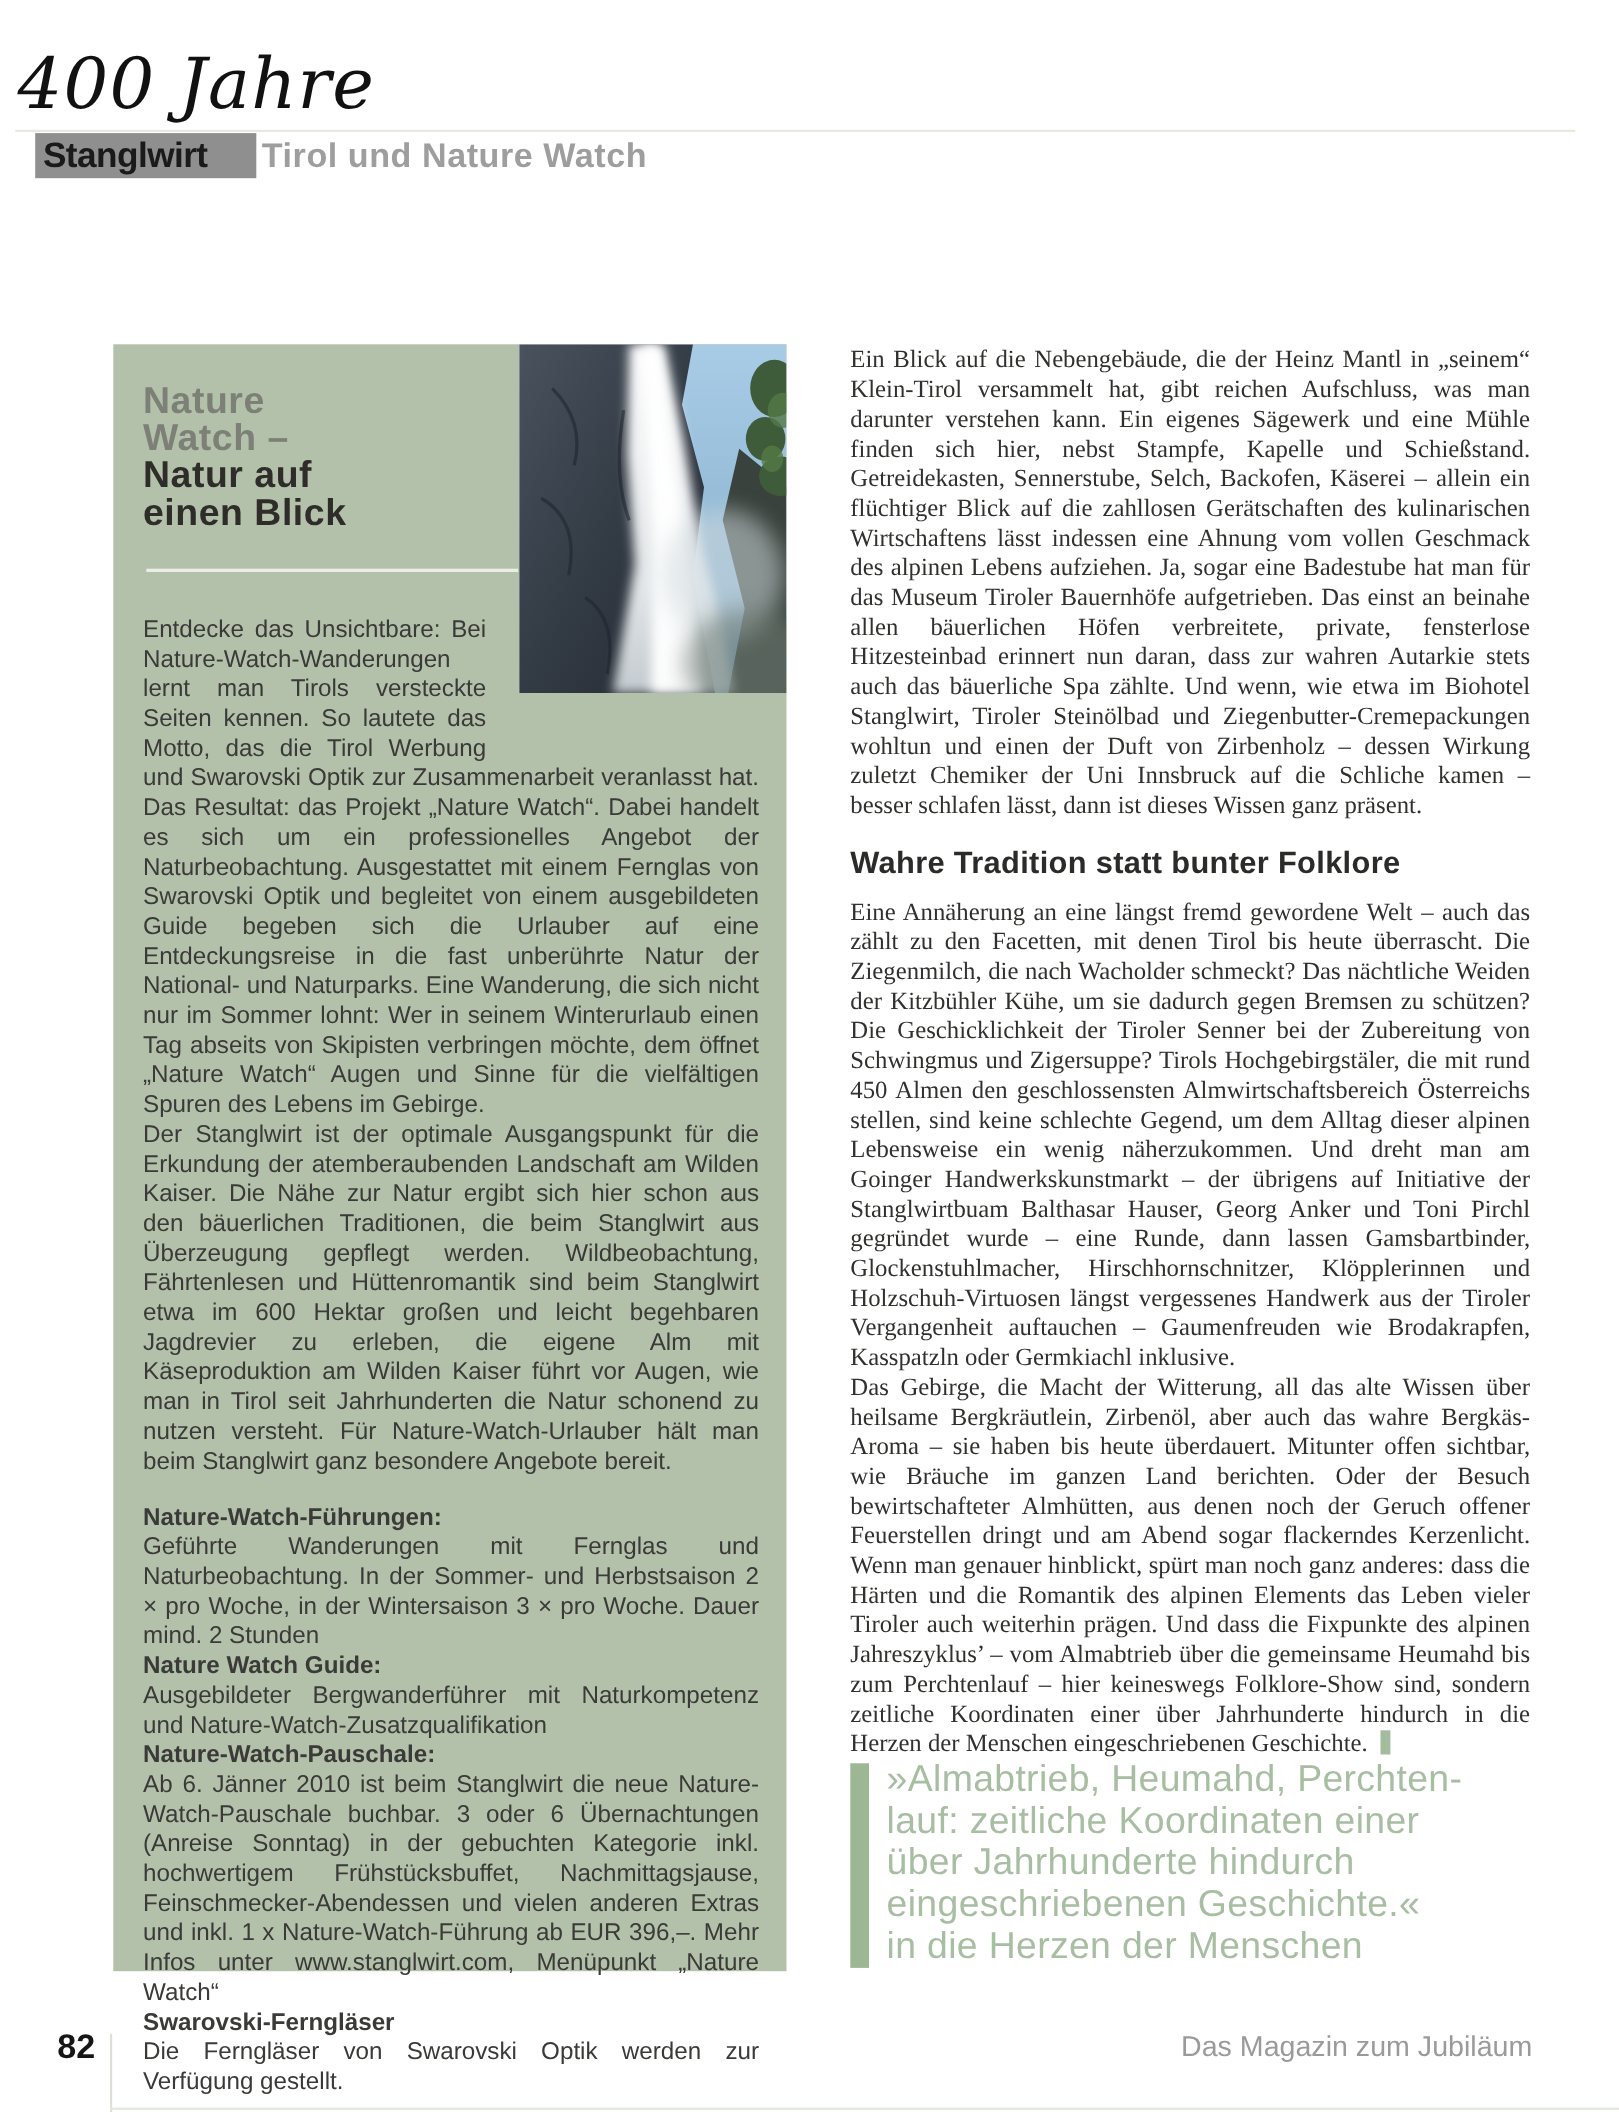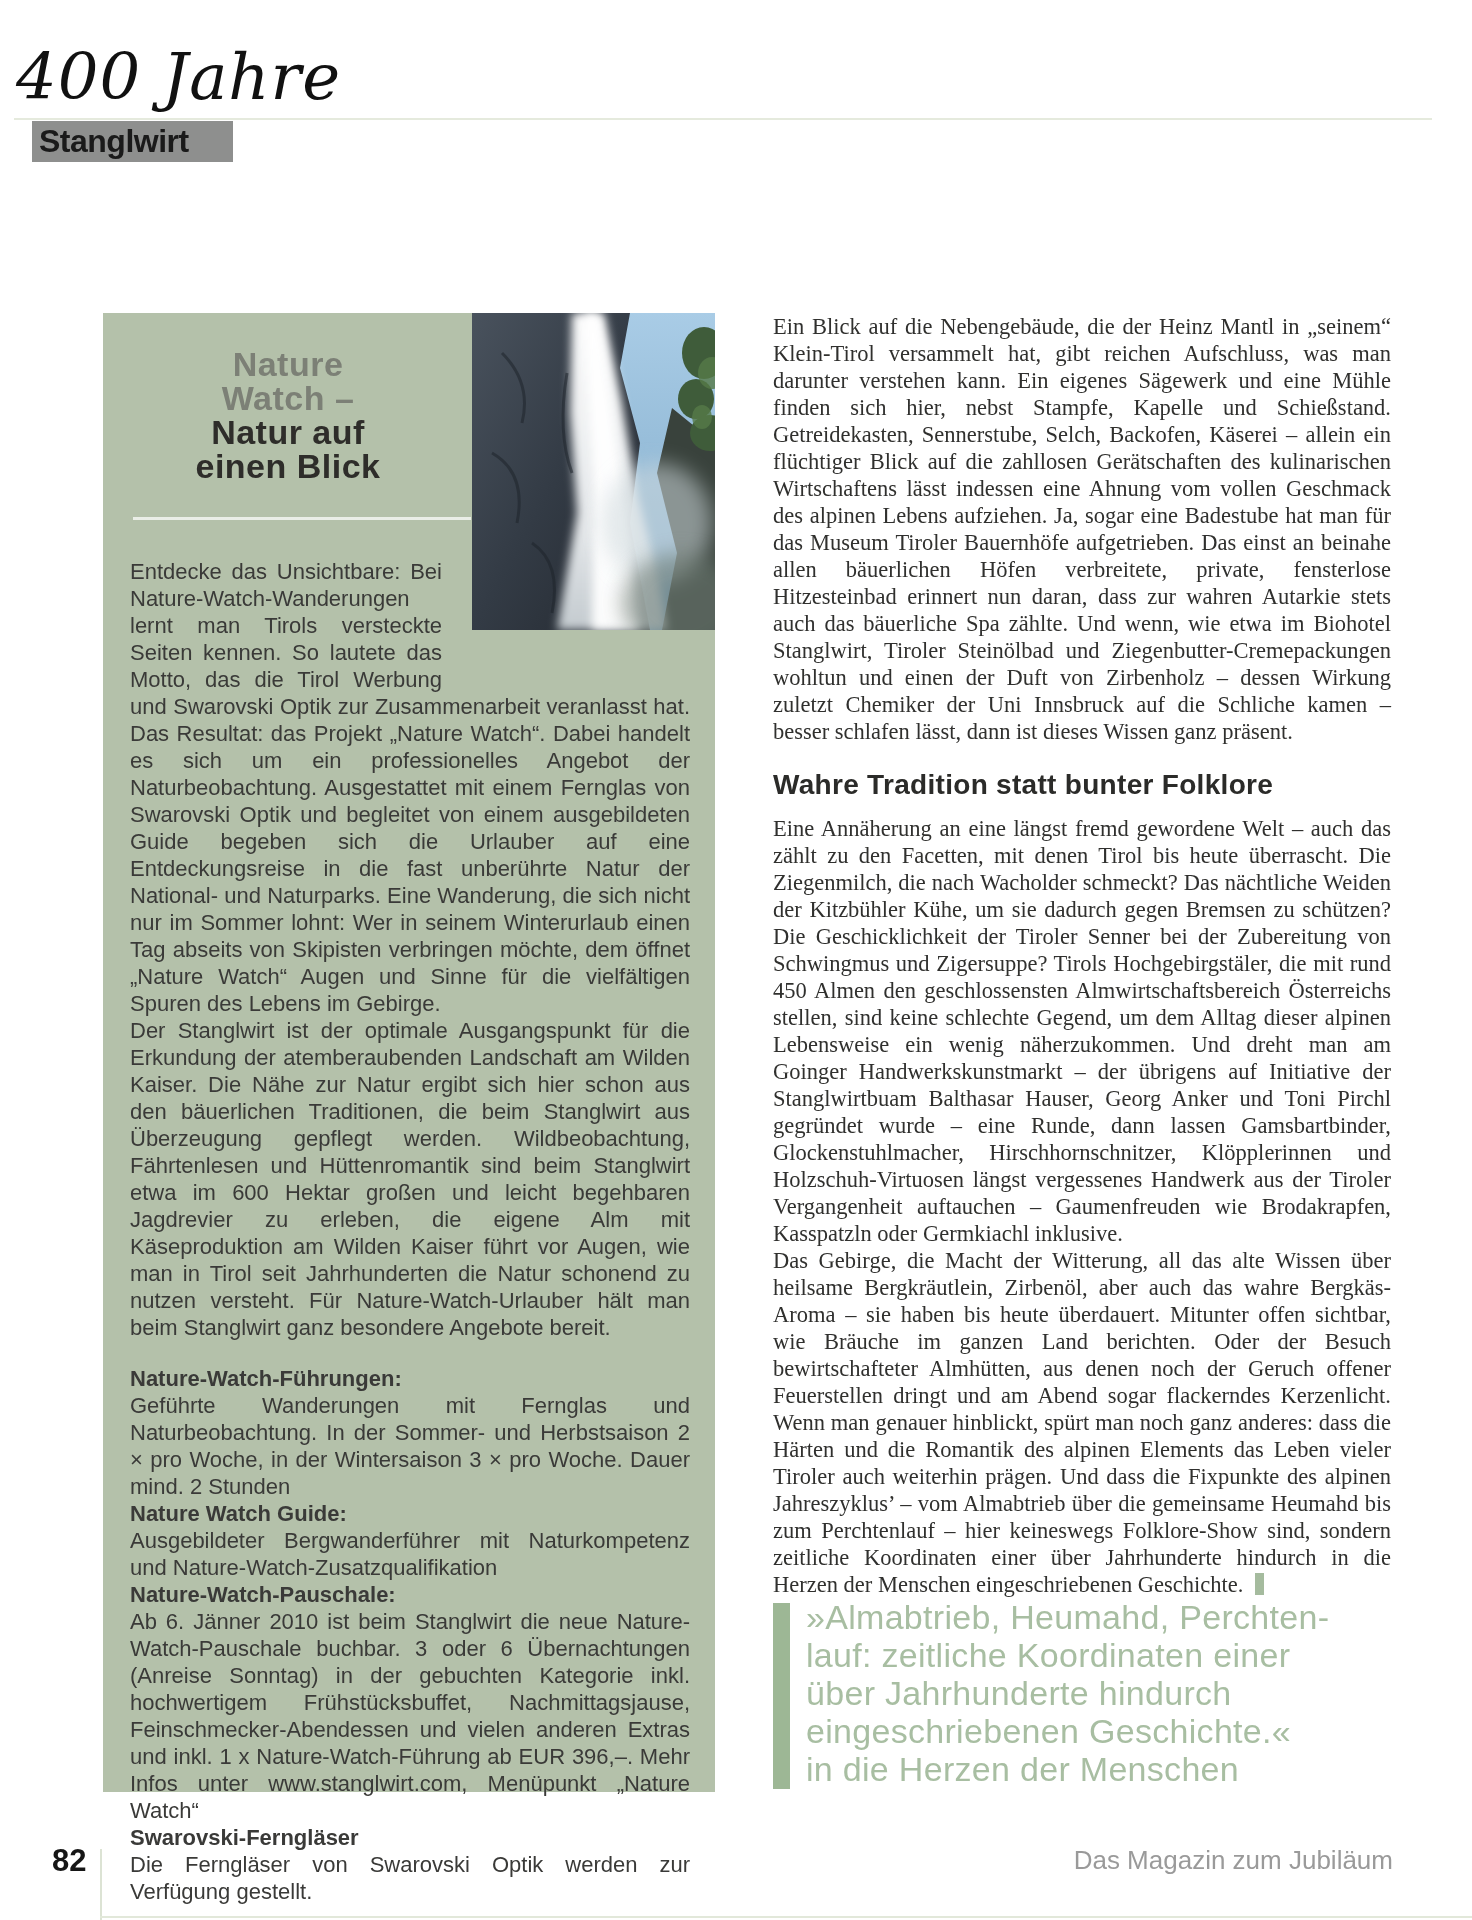--- a/index.html
+++ b/index.html
@@ -12,21 +12,21 @@
   .head-rule{position:absolute;left:14px;top:118px;width:1418px;height:2px;background:#e5eadd;}
   .head-box{position:absolute;left:14px;top:121px;width:201px;height:41px;background:#8e8f8e;margin-left:18px;}
   .head-box-label{font-weight:bold;font-size:32px;line-height:41px;color:#1a1a1a;padding-left:7px;
         letter-spacing:-0.5px;white-space:nowrap;}
   .head-section{position:absolute;left:238px;top:121px;font-weight:bold;font-size:31px;line-height:41px;
         color:#9d9e9d;letter-spacing:0.5px;white-space:nowrap;}
 
   
   .fbox{position:absolute;left:103px;top:313px;width:612px;height:1479px;background:#b4c1aa;}
   .fbox-photo{position:absolute;top:0;right:0;width:243px;height:317px;overflow:hidden;}
-  .fbox-title{position:absolute;left:27px;top:34px;width:316px;text-align:center;
+  .fbox-title{position:absolute;left:27px;top:34px;width:316px;text-align:left;
         font-weight:bold;font-size:34px;line-height:34px;letter-spacing:0.5px;}
   .t-light{color:#7c8076;}
   .t-dark{color:#2e2d2a;}
   .fbox-rule{position:absolute;left:30px;top:204px;width:338px;height:3px;background:rgba(255,255,255,0.72);}
   .fbox-body{position:absolute;left:27px;top:245px;width:560px;font-size:22px;line-height:27px;
         color:#3a3a38;text-align:justify;hyphens:auto;-webkit-hyphens:auto;}
   .fbox-body p{margin:0;}
   .wrap-spacer{float:right;width:248px;height:135px;}
   .gap{height:24px;}
   .b{font-weight:bold;}
@@ -57,20 +57,21 @@
 </head>
 <body>
 
 <div id="page">
 
   <div class="script-title">400 Jahre</div>
   <div class="head-rule"></div>
   <div class="head-box">
     <div class="head-box-label">Stanglwirt</div>
   </div>
+  <div class="head-section">Tirol und Nature Watch</div>
 
   <div class="fbox">
 
     <div class="fbox-photo">
       <svg width="243" height="317" viewBox="0 0 243 317" xmlns="http://www.w3.org/2000/svg">
         <defs>
           <linearGradient id="sky" x1="0" y1="0" x2="0" y2="1">
             <stop offset="0" stop-color="#a9cce6"></stop>
               <stop offset="1" stop-color="#7ea9c8"></stop>
           </linearGradient>

